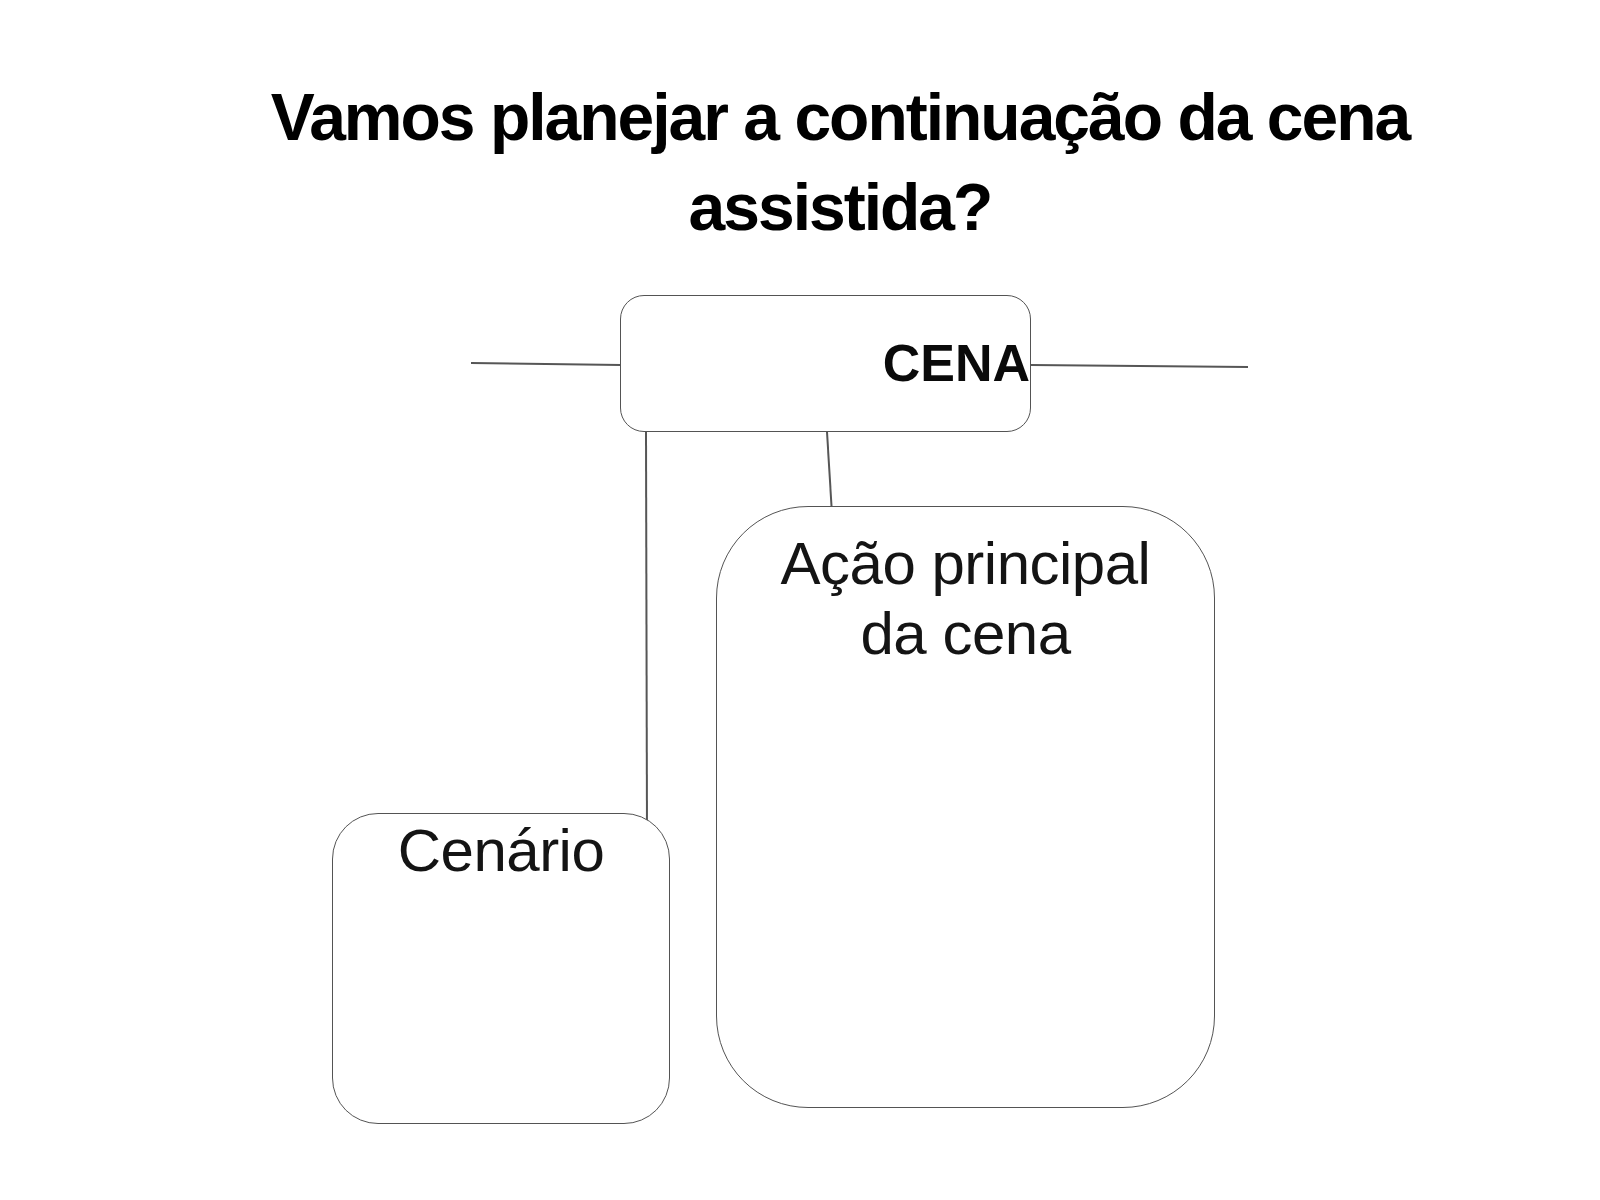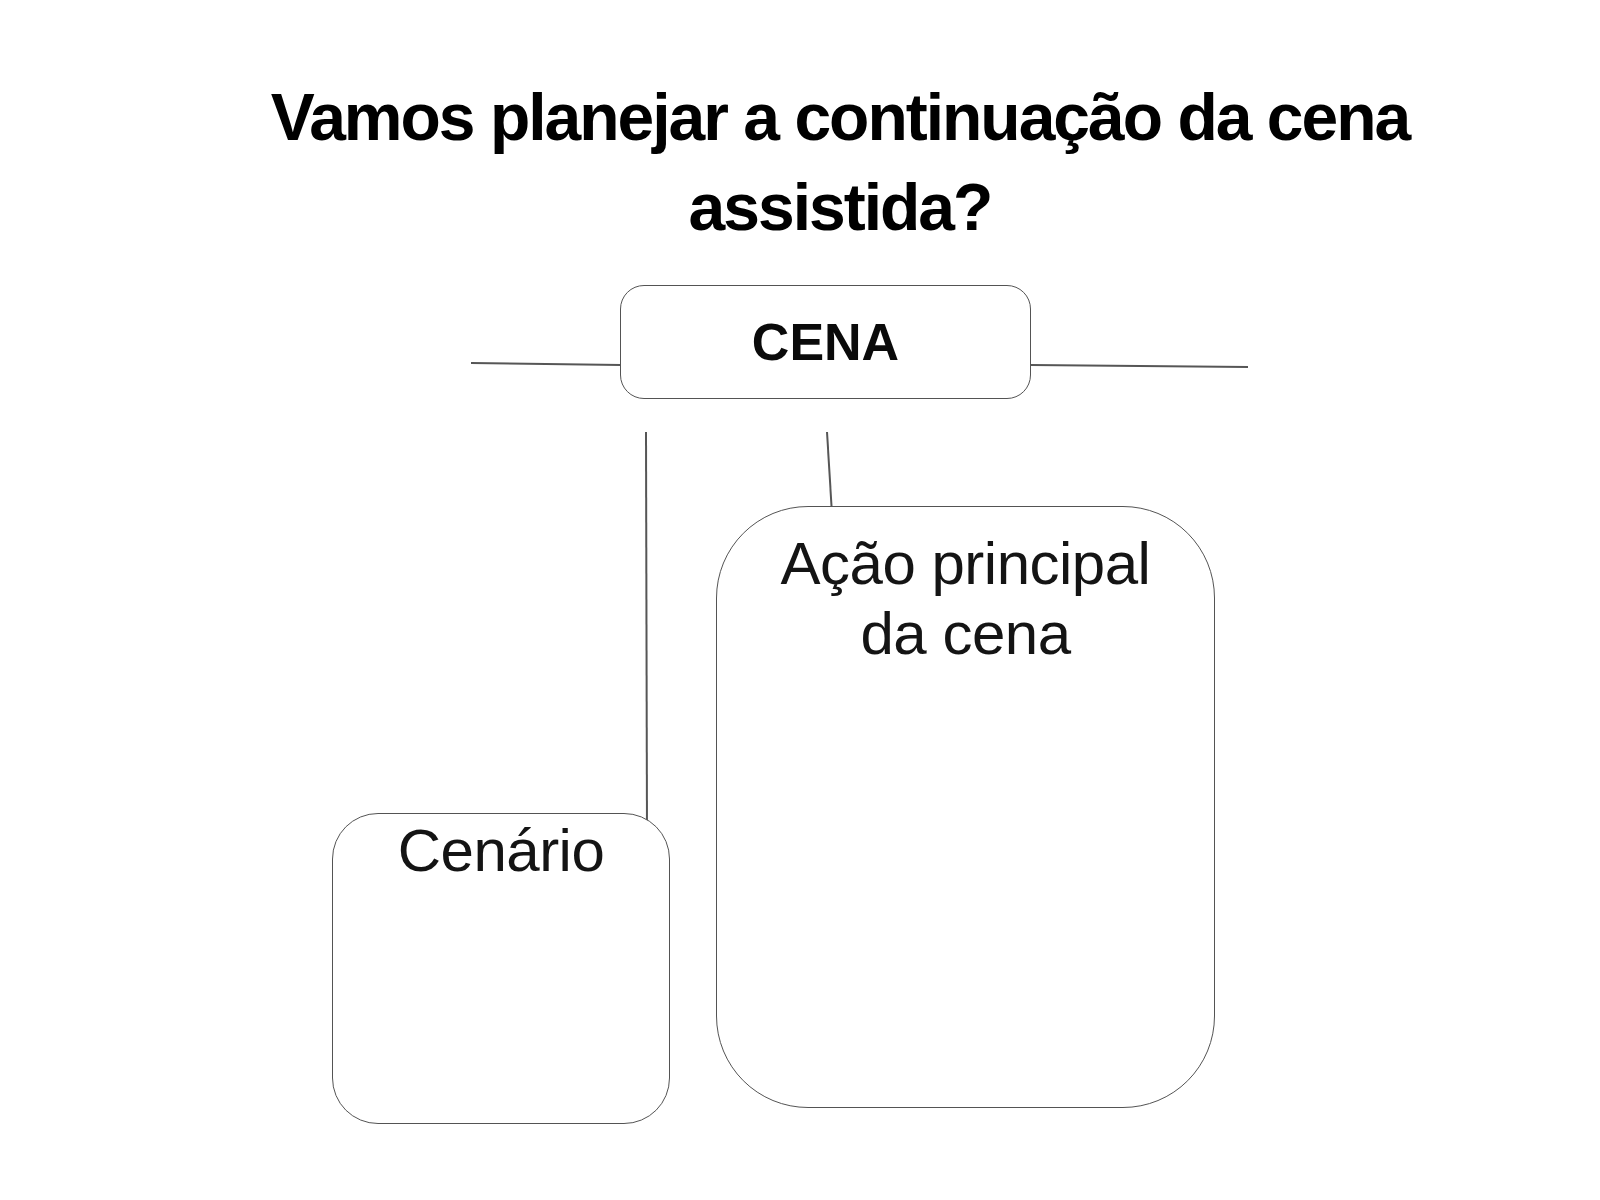--- a/index.html
+++ b/index.html
@@ -51,26 +51,26 @@
     line-height: 1.16;
     color: #141414;
   }
   .node-personagens {
     left: 43px; top: 241px;
     width: 408px; height: 509px;
     border-radius: 68px;
     padding-top: 22px;
   }
   .node-cena {
-    left: 600px; top: 285px;
-    width: 411px; height: 114px;
+    left: 600px; top: 295px;
+    width: 411px; height: 137px;
     border-radius: 24px;
     display: flex;
     align-items: center;
-    justify-content: center;
+    justify-content: flex-end;
   }
   .node-cena .label {
     font-size: 52px;
     font-weight: bold;
     letter-spacing: 0;
     color: #0a0a0a;
   }
   .node-desfecho {
     left: 1218px; top: 238px;
     width: 287px; height: 577px;

